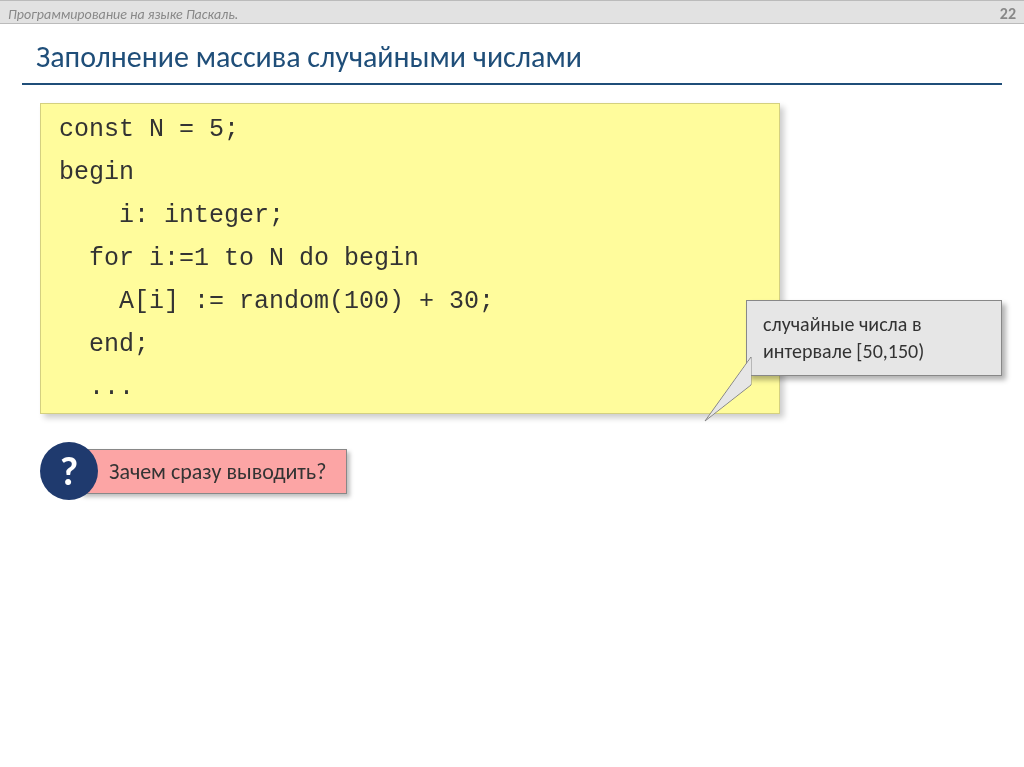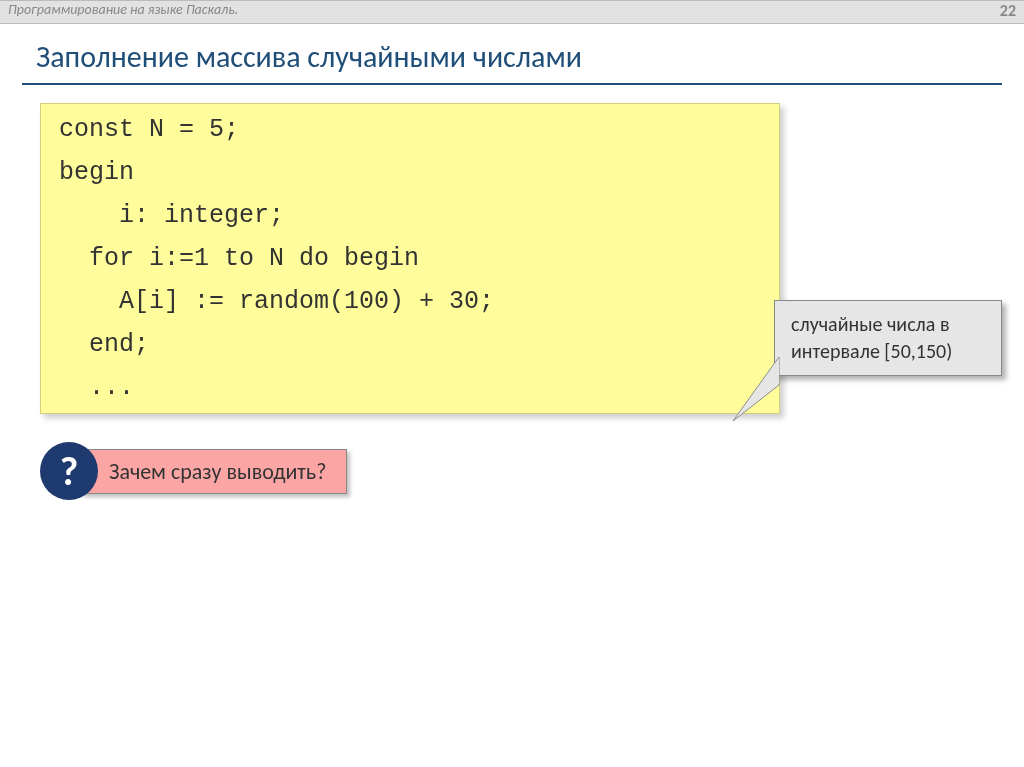--- a/index.html
+++ b/index.html
@@ -15,21 +15,21 @@
       overflow: hidden;
       position: relative;
     }
     .header-bar {
       background: #e2e2e2;
       border-top: 1px solid #bbb;
       border-bottom: 1px solid #bbb;
       height: 24px;
       display: flex;
       justify-content: space-between;
-      align-items: flex-start;
+      align-items: flex-end;
       padding: 0 8px;
     }
     .header-title {
       color: #888;
       font-size: 14px;
       font-style: italic;
     }
     .page-number {
       color: #888;
       font-size: 16px;
@@ -64,21 +64,21 @@
     }
     .callout-box {
       position: absolute;
       right: 22px;
       top: 300px;
       background: #e6e6e6;
       border: 1px solid #888;
       padding: 10px 16px;
       font-size: 20px;
       color: #333;
-      width: 228px;
+      width: 256px;
       box-shadow: 4px 4px 5px rgba(0,0,0,0.3);
       line-height: 1.35;
     }
     .callout-tail {
       position: absolute;
       left: -44px;
       top: 54px;
     }
     .question-row {
       display: flex;

